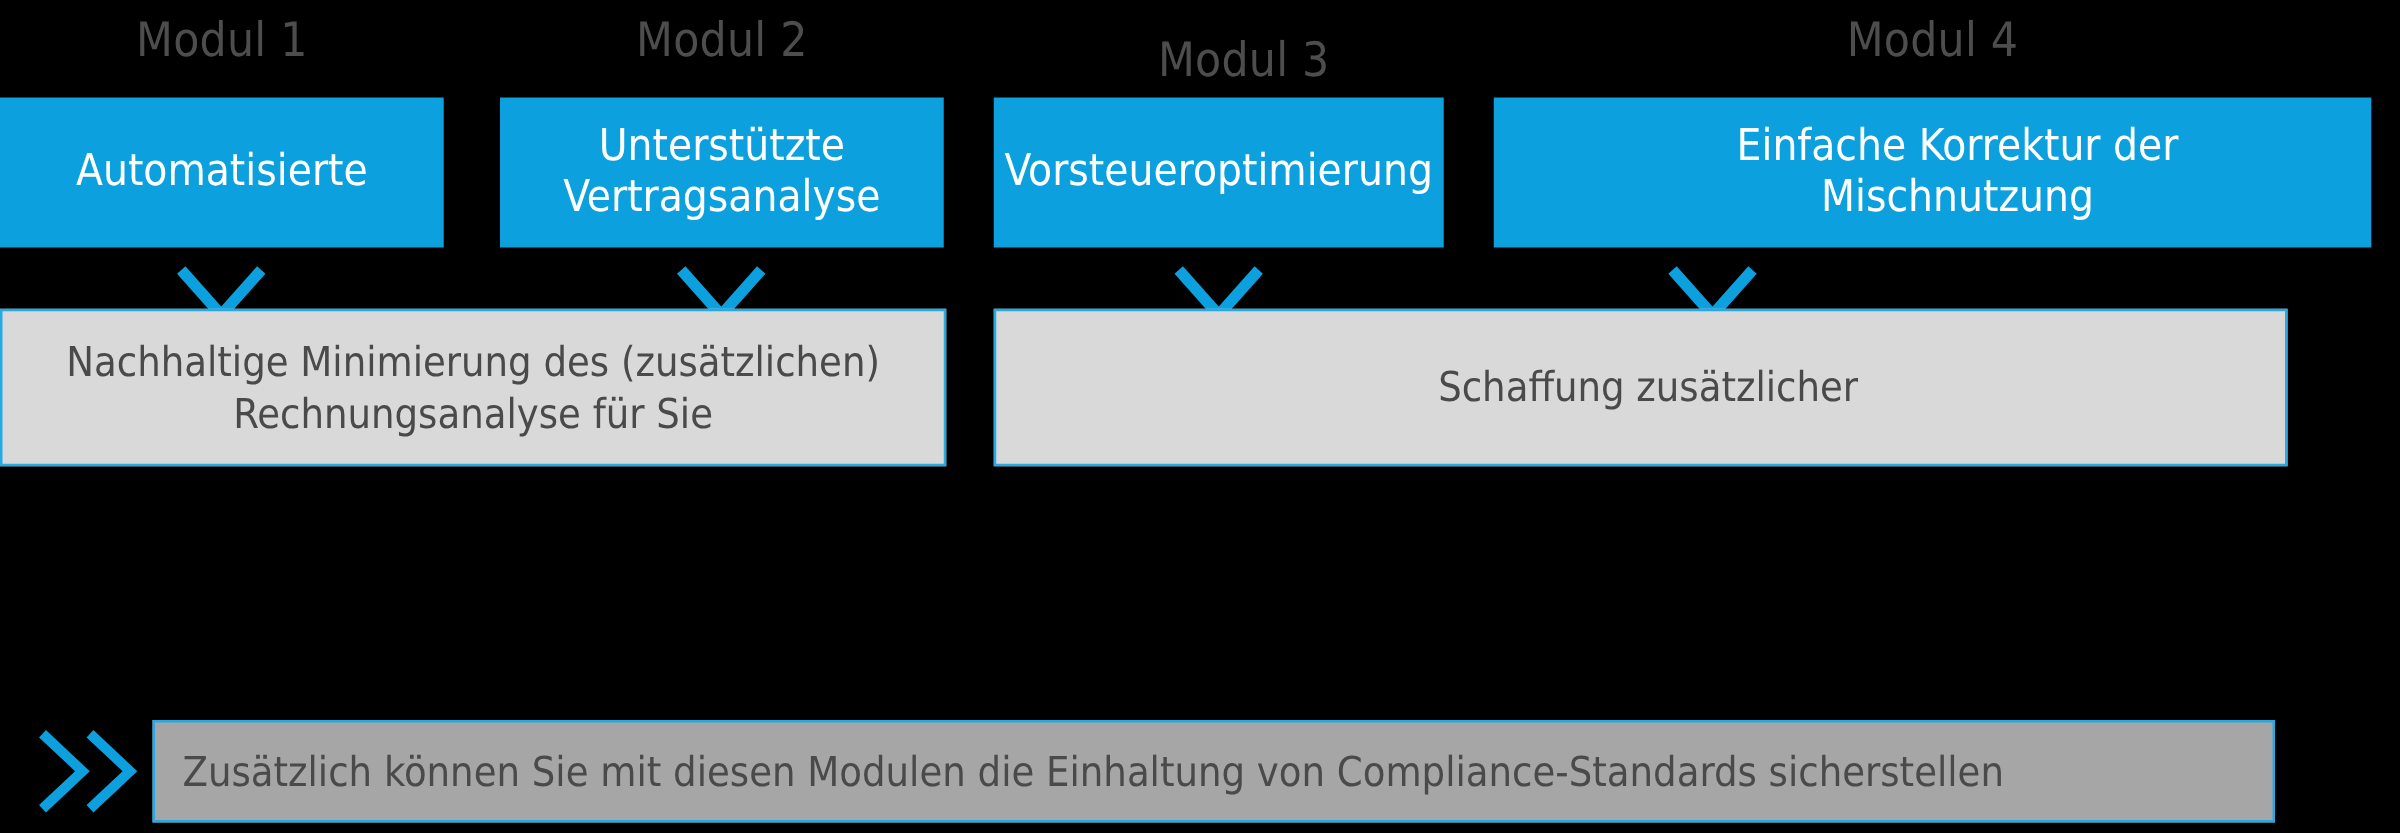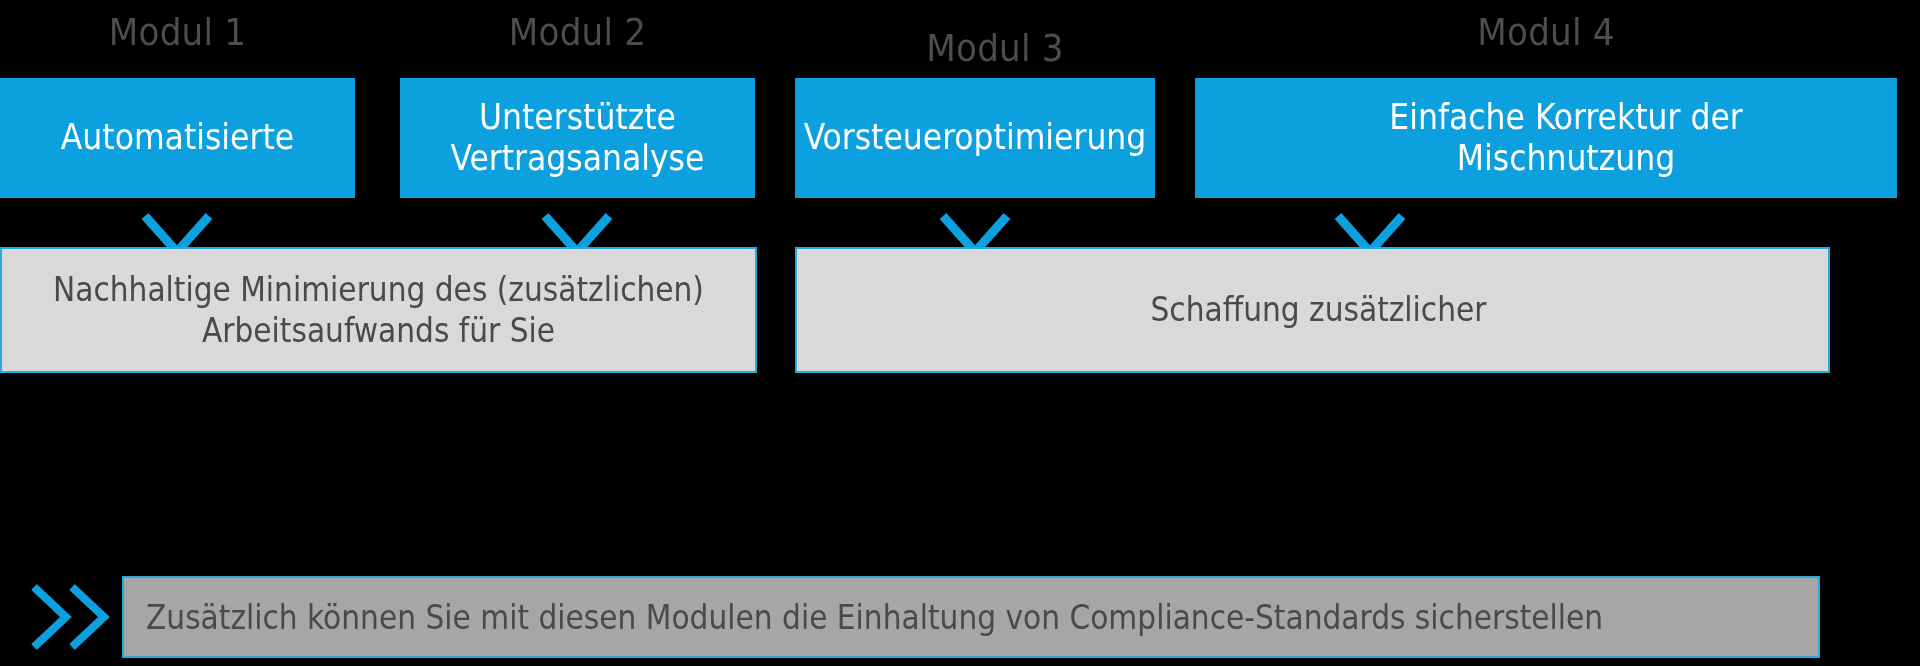--- a/index.html
+++ b/index.html
@@ -165,21 +165,21 @@
   </div>
   <div class="chev-down" style="left:1334px;">
     <svg viewBox="0 0 72 46" xmlns="http://www.w3.org/2000/svg">
       <polyline points="4,4 36,40 68,4" fill="none" stroke="#0CA0DE" stroke-width="9" stroke-linecap="butt" stroke-linejoin="miter"></polyline>
     </svg>
   </div>
 
   <div class="benefit-box" style="left:0px;width:757px;">
     <div>
       <span class="txt">Nachhaltige Minimierung des (zusätzlichen)</span><br>
-      <span class="txt">Arbeitsaufwands für Sie</span>
+      <span class="txt">Rechnungsanalyse für Sie</span>
     </div>
   </div>
 
   <div class="benefit-box" style="left:795px;width:1035px;padding-left:22px;">
     <div>
       <span class="txt">Schaffung zusätzlicher</span><br>
     </div>
   </div>
 
   <div id="compliance-row">

